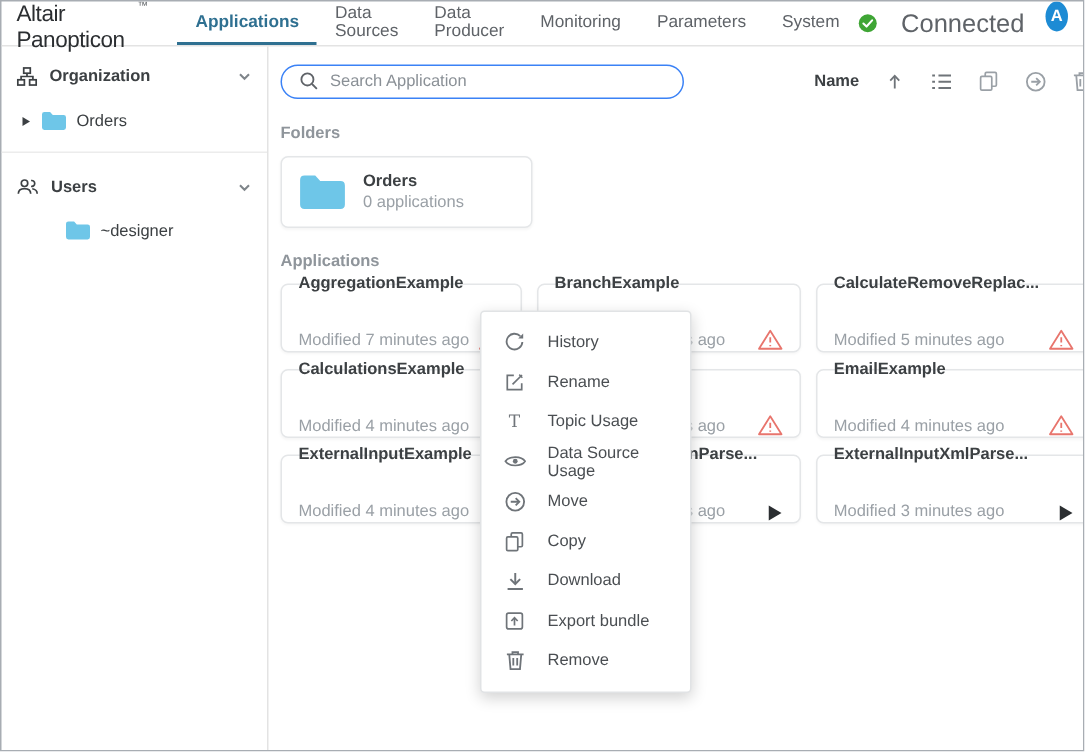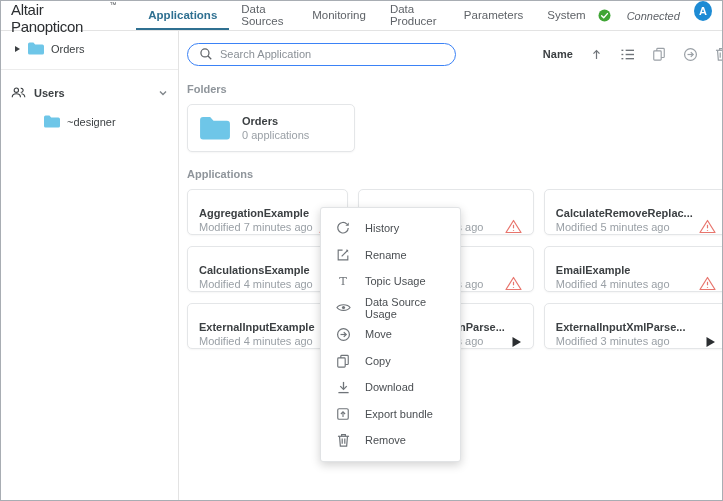--- a/index.html
+++ b/index.html
@@ -7,21 +7,21 @@
   body { font-family:"Liberation Sans", sans-serif; font-size:11px; color:#3c4043; }
   .page { position:relative; width:723px; height:501px; background:#fff; border:1px solid #a8adb3; overflow:hidden; }
 
   
   .topbar { height:30px; display:flex; align-items:stretch; padding:0 10px; border-bottom:1px solid #e3e3e3; }
   .logo { display:flex; align-items:flex-start; font-weight:normal; font-size:15px; color:#2b2e31; letter-spacing:-0.3px; }
   .logo sup { font-size:7px; margin-left:1px; color:#55595d; }
   .nav { display:flex; margin-left:20px; }
   .nav-tab { display:flex; align-items:center; padding:0 12px; font-size:11.5px; color:#5f6368; cursor:pointer; border-bottom:2px solid transparent; }
   .nav-tab.active { color:#2f7091; font-weight:bold; border-bottom-color:#2f7091; }
-  .top-right { margin-left:auto; display:flex; align-items:center; gap:16px; color:#5f6368; font-size:11px;font-style:italic; }
+  .top-right { margin-left:auto; display:flex; align-items:center; gap:16px; color:#5f6368; font-size:17px; }
   .avatar { width:20px; height:20px; border-radius:50%; background:#1d8bd4; color:#fff; font-weight:bold; font-size:11px; display:flex; align-items:center; justify-content:center; margin-left:14px; }
 
   
   .body { display:flex; height:469px; }
   .sidebar { width:178px; border-right:1px solid #e3e3e3; padding-top:4px; flex:none; }
   .main { flex:1; position:relative; padding:4px 14px 0 8px; }
 
   
   .side-header { display:flex; align-items:center; gap:8px; padding:9px 10px; font-weight:bold; color:#3c4043; cursor:pointer; }
   .side-header .chev { margin-left:auto; color:#80868b; }
@@ -42,21 +42,21 @@
 
   
   .section-label { font-weight:bold; color:#8f959b; margin:16px 0 9px 0; }
   .folder-card { width:168px; height:48px; border:1px solid #e4e6e8; border-radius:5px; background:#fff; display:flex; align-items:center; gap:10px; padding:0 10px; box-shadow:0 1px 2px rgba(0,0,0,0.04); cursor:pointer; }
   .folder-card .fname { font-weight:bold; color:#3c4043; }
   .folder-card .fcount { color:#9aa0a6; margin-top:2px; }
 
   .app-grid { display:grid; grid-template-columns:repeat(3,1fr); gap:11px 10px; margin-top:0; }
   .app-card { height:46px; border:1px solid #e4e6e8; border-radius:5px; background:#fff; display:flex; align-items:flex-end; justify-content:space-between; padding:0 11px; box-shadow:0 1px 2px rgba(0,0,0,0.04); cursor:pointer; }
   .app-name { font-weight:bold; color:#3c4043; line-height:14px; height:14px; white-space:nowrap; overflow:hidden; }
-  .app-mod { color:#9aa0a6; line-height:14px; white-space:nowrap; }
+  .app-mod { color:#9aa0a6; line-height:14px; white-space:nowrap;margin-top:24px; }
   .status { display:none; flex:none; margin-left:6px; }
   .st-warning .status.warn { display:flex; }
   .st-play .status.play { display:flex; }
 
   
   .ctx-menu { position:absolute; left:141px; top:176px; width:141px; background:#fff; border:1px solid #e1e3e5; border-radius:3px; box-shadow:0 3px 10px rgba(0,0,0,0.18); padding:7px 0; z-index:10; }
   .ctx-item { display:flex; align-items:center; gap:14px; height:26.5px; padding:0 14px; color:#4a4e52; cursor:pointer; }
   .ctx-ic { width:16px; display:flex; justify-content:center; color:#6f7479; flex:none; }
 
   svg { display:block; }
@@ -72,24 +72,24 @@
         <sup>™</sup>
     </div>
     <div class="nav">
       <div class="nav-tab active">
           <span>Applications</span>
         </div>
       <div class="nav-tab">
           <span>Data Sources</span>
         </div>
       <div class="nav-tab">
+          <span>Data Producer</span>
+        </div>
+      <div class="nav-tab">
           <span>Monitoring</span>
-        </div>
-      <div class="nav-tab">
-          <span>Data Producer</span>
         </div>
       <div class="nav-tab">
           <span>Parameters</span>
         </div>
       <div class="nav-tab">
           <span>System</span>
         </div>
     </div>
     <div class="top-right">
       <span>
@@ -99,20 +99,36 @@
           </svg>
       </span>
       <span>Connected</span>
     </div>
     <div class="avatar">A</div>
   </div>
 
   <div class="body">
 
     <div class="sidebar">
+      <div class="side-header">
+        <span>
+          <svg width="14" height="14" viewBox="0 0 16 16" fill="none" stroke="#3c4043" stroke-width="1.3">
+              <rect x="5.5" y="1.5" width="5" height="4"></rect>
+              <rect x="1" y="10.5" width="5" height="4"></rect>
+              <rect x="10" y="10.5" width="5" height="4"></rect>
+              <path d="M8 5.5 V8 M3.5 10.5 V8 H12.5 V10.5"></path>
+            </svg>
+        </span>
+        <span>Organization</span>
+        <span class="chev">
+          <svg width="10" height="10" viewBox="0 0 10 10" fill="none" stroke="#80868b" stroke-width="1.4">
+              <polyline points="2,3.5 5,6.5 8,3.5"></polyline>
+            </svg>
+        </span>
+      </div>
       <div class="tree-item">
         <span class="caret">
           <svg width="8" height="8" viewBox="0 0 8 8">
               <polygon points="2,1 7,4 2,7" fill="#3c4043"></polygon>
             </svg>
         </span>
         <span>
           <svg width="18" height="15" viewBox="0 0 18 15">
               <path d="M1 3.2 Q1 1.6 2.6 1.6 H6.4 L8.2 3.6 H15.4 Q17 3.6 17 5.2 V12 Q17 13.6 15.4 13.6 H2.6 Q1 13.6 1 12 Z" fill="#6ec6e8"></path>
             </svg>

